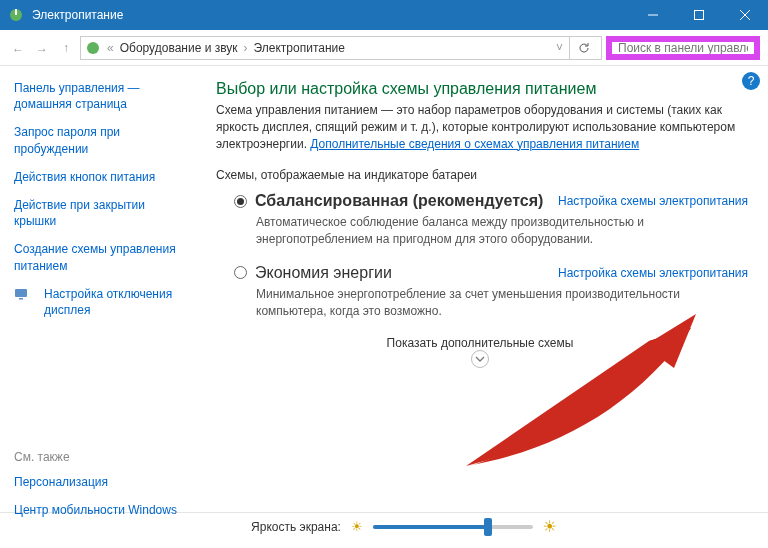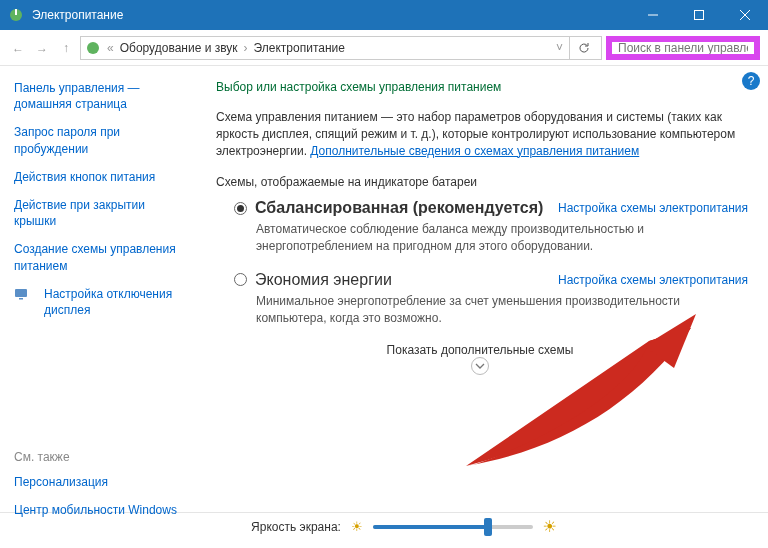--- a/index.html
+++ b/index.html
@@ -28,21 +28,21 @@
   .main { display: flex; height: calc(100% - 66px - 36px); }
   .sidebar { width: 196px; padding: 14px 6px 10px 14px; font-size: 12px; }
   .sidebar a { display: block; color: #0066cc; text-decoration: none; margin-bottom: 12px; line-height: 1.35; cursor: pointer; }
   .sidebar .row { display:flex; align-items:flex-start; gap:16px; margin-bottom:12px; }
   .sidebar .row .ico { width:14px; height:14px; flex-shrink:0; margin-top:1px; }
   .sidebar .row a { margin:0; }
   .sidebar .sep { height: 120px; }
   .sidebar .seealso { color:#888; font-size:12px; margin-bottom:10px; }
 
   .content { flex:1; padding: 14px 20px 10px 20px; font-size: 12px; color:#333; position:relative; }
-  .content h1 { color: #006d35; font-size: 12px; font-weight: 400; margin-bottom: 15px; }
+  .content h1 { color: #006d35; font-size: 16px; font-weight: 400; margin-bottom: 4px; }
   .content .intro { line-height:1.4; margin-bottom: 16px; }
   .content .intro a { color:#0066cc; text-decoration:underline; cursor:pointer; }
   .content .section-label { margin-bottom: 10px; color:#333; }
 
   .plan { margin-left: 18px; margin-bottom: 16px; }
   .planhead { display:flex; align-items:center; gap:8px; margin-bottom:4px; }
   .radio { width:13px; height:13px; border:1px solid #666; border-radius:50%; display:inline-flex; align-items:center; justify-content:center; background:#fff; }
   .radio.checked::after { content:""; width:7px; height:7px; border-radius:50%; background:#333; }
   .planname { font-size:16px; }
   .planname.bold { font-weight:600; }

